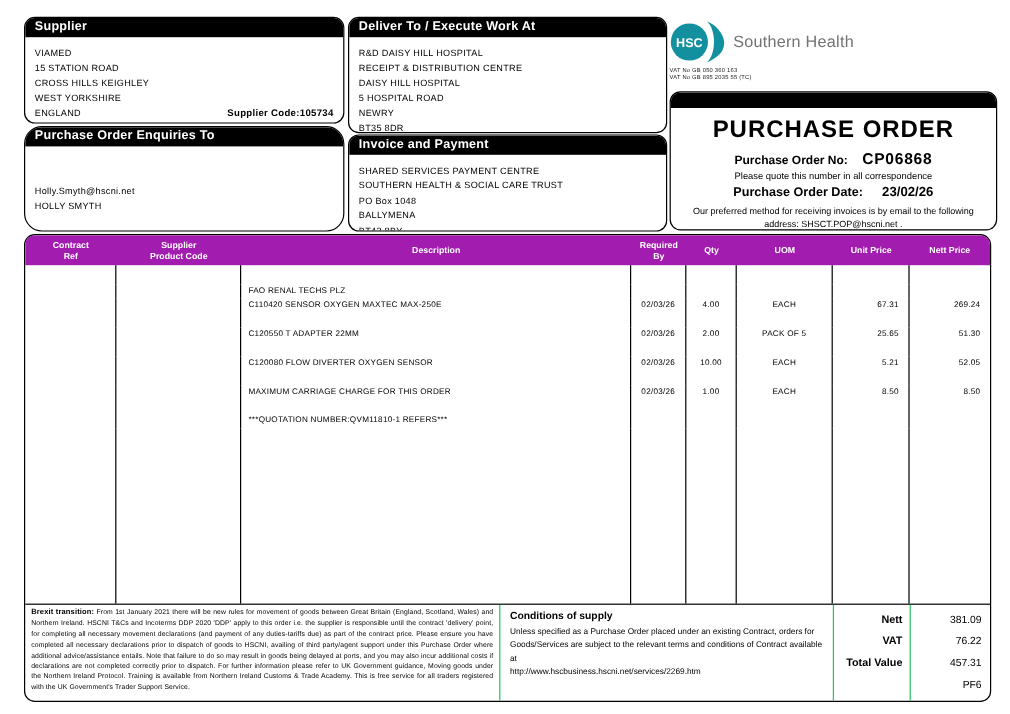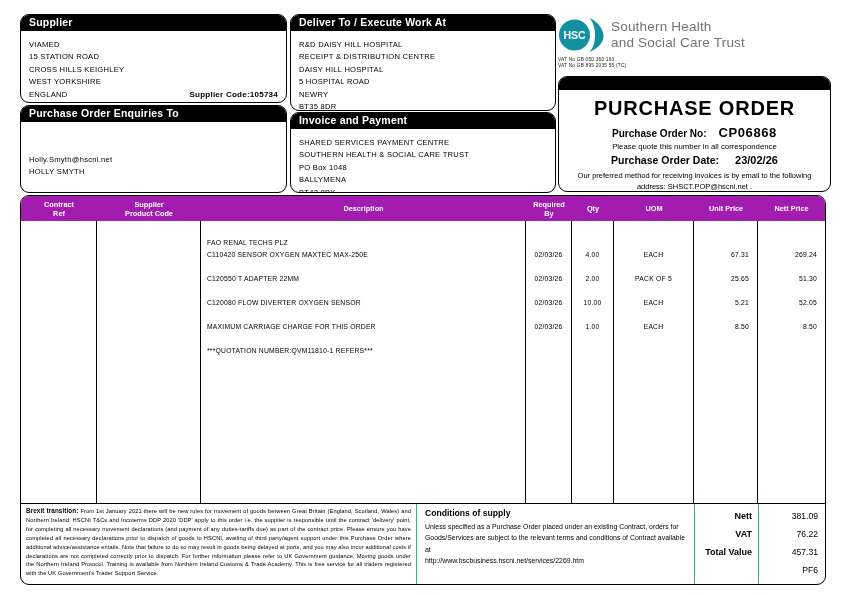--- a/index.html
+++ b/index.html
@@ -88,21 +88,21 @@
     <div class="box-body">
       <div>R&amp;D DAISY HILL HOSPITAL</div>
       <div>RECEIPT &amp; DISTRIBUTION CENTRE</div>
       <div>DAISY HILL HOSPITAL</div>
       <div>5 HOSPITAL ROAD</div>
       <div>NEWRY</div>
       <div>BT35 8DR</div>
     </div>
   </div>
 
-  <div class="box" style="left:20px;top:105px;width:265px;height:86px;">
+  <div class="box" style="left:20px;top:105px;width:265px;height:86px;border-radius:15px;">
     <div class="box-head">Purchase Order Enquiries To</div>
     <div class="box-body">
       <div style="margin-top:24px;">Holly.Smyth@hscni.net</div>
       <div>HOLLY SMYTH</div>
     </div>
   </div>
 
   <div class="box" style="left:290px;top:112px;width:264px;height:79px;">
     <div class="box-head">Invoice and Payment</div>
     <div class="box-body">
@@ -116,21 +116,20 @@
 
   <div class="trust">
     <div class="trust-row">
       <svg width="46" height="40" viewBox="0 0 46 40">
         <circle cx="16.5" cy="20" r="15.5" fill="#1390a0"></circle>
         <text x="16.5" y="24" text-anchor="middle" font-size="10.5" font-weight="bold" fill="#ffffff" font-family="Liberation Sans, sans-serif">HSC</text>
         <path d="M31 3 C39 9 39 31 31 37 C41 33 46 27 45.5 20 C45 13 38 5 31 3 Z" fill="#1390a0"></path>
       </svg>
       <div class="trust-name">
         <div>Southern Health</div>
-        <div>and Social Care Trust</div>
       </div>
     </div>
     <div class="vat">
       <div>VAT No GB 050 360 163</div>
       <div>VAT No GB 895 2035 55 (TC)</div>
     </div>
   </div>
 
   <div class="box po-box">
     <div class="po-bar"></div>

